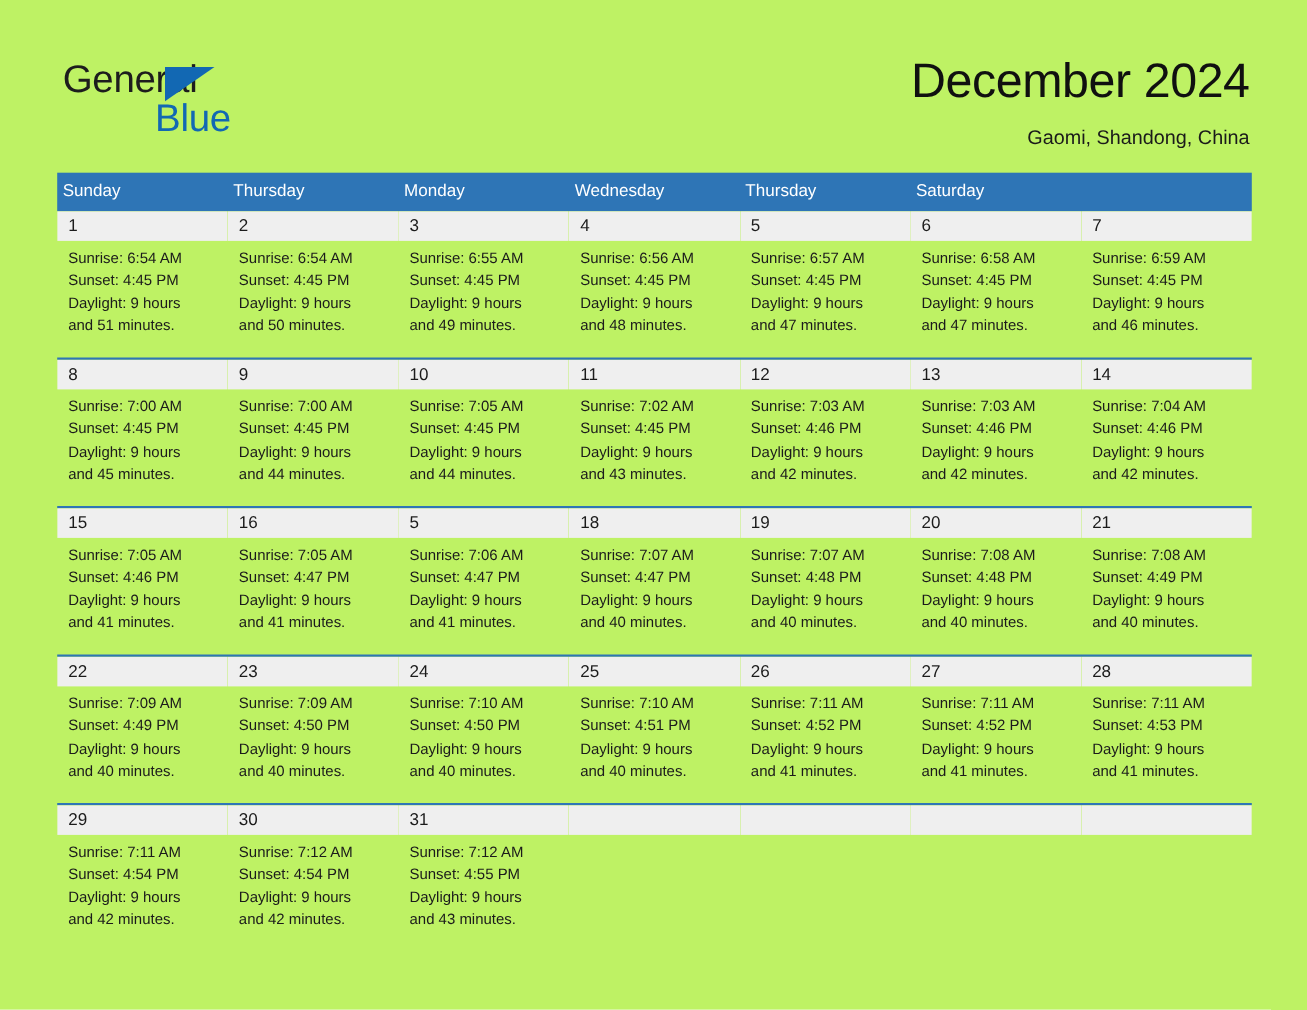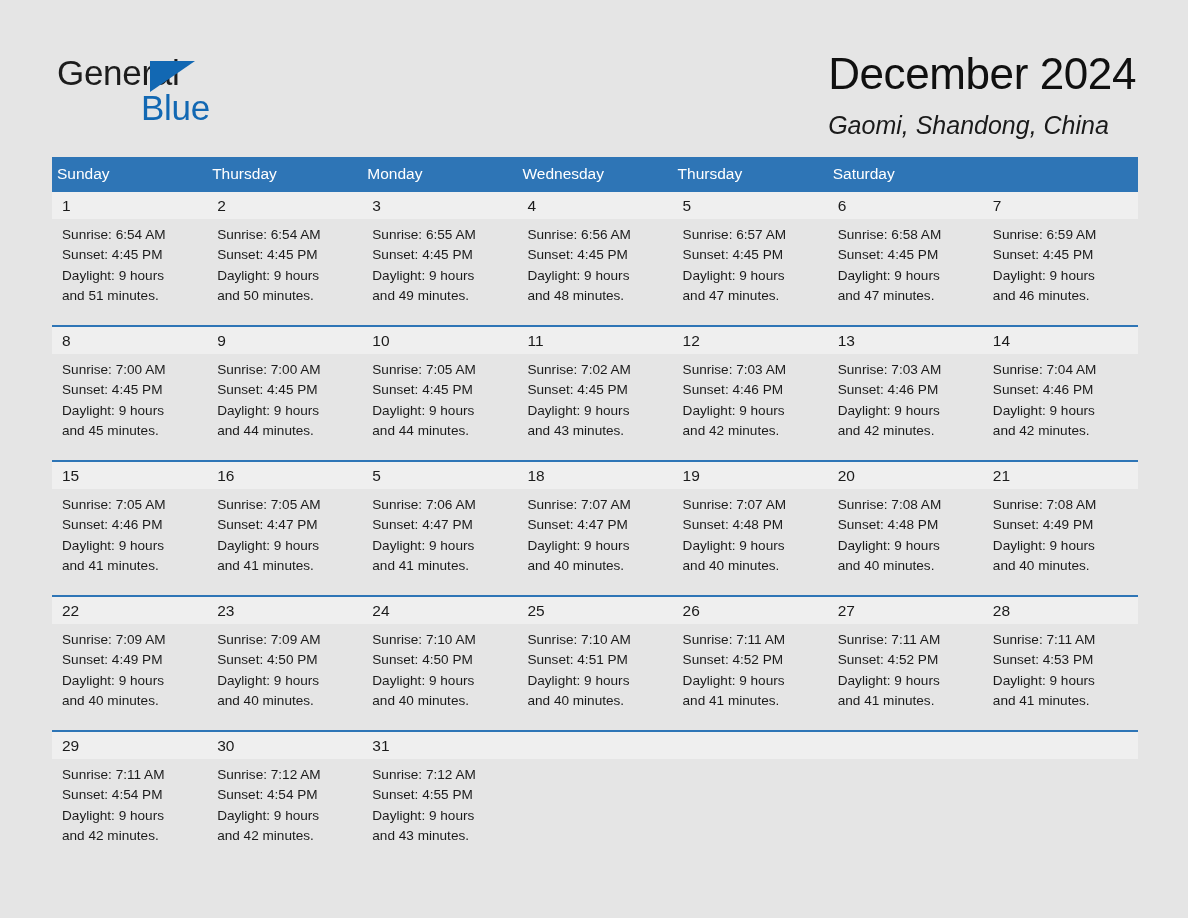--- a/index.html
+++ b/index.html
@@ -10,21 +10,21 @@
     height: 918px;
     background: #fdfdfd;
     font-family: "Liberation Sans", sans-serif;
     -webkit-font-smoothing: antialiased;
   }
 
   .page {
     position: relative;
     width: 1188px;
     height: 918px;
-    background: #e5e5e5;
+    background: #bef264;
     overflow: hidden;
   }
 
   
   .header {
     position: absolute;
     left: 0; top: 0;
     width: 1188px;
     height: 155px;
   }
@@ -64,38 +64,37 @@
     font-weight: 400;
     letter-spacing: -0.3px;
     white-space: nowrap;
     text-align: center;
   }
 
   .title-block {
     position: absolute;
     right: 52px;
     top: 48px;
-    text-align: left;
+    text-align: right;
   }
   .month-title {
     font-size: 44px;
     line-height: 52px;
     color: #101010;
     font-weight: 400;
     letter-spacing: -0.4px;
     white-space: nowrap;
   }
   .location-title {
     margin-top: 10px;
-    font-size: 25px;
+    font-size: 18px;
     line-height: 30px;
     color: #1a1a1a;
     font-weight: 400;
     white-space: nowrap;
-    font-style: italic;
   }
 
   
   .calendar {
     position: absolute;
     left: 52px;
     top: 157px;
     width: 1086px;
   }
 

